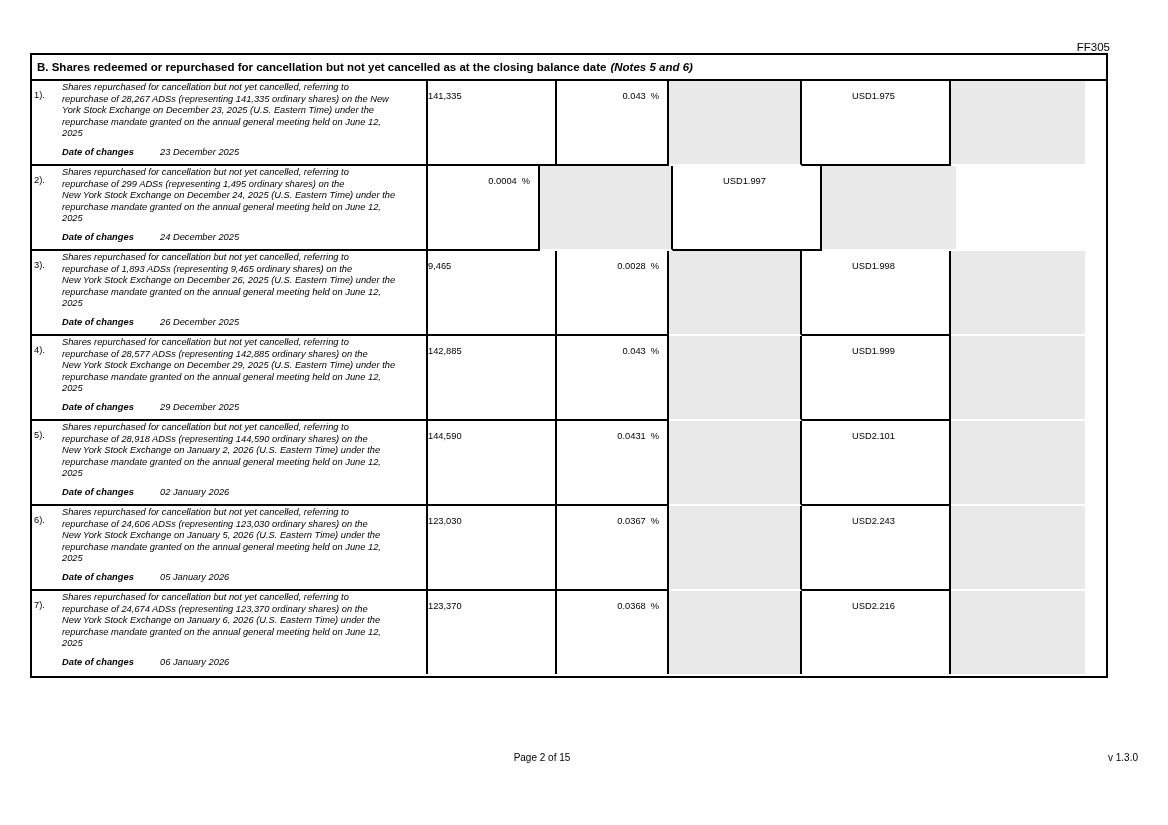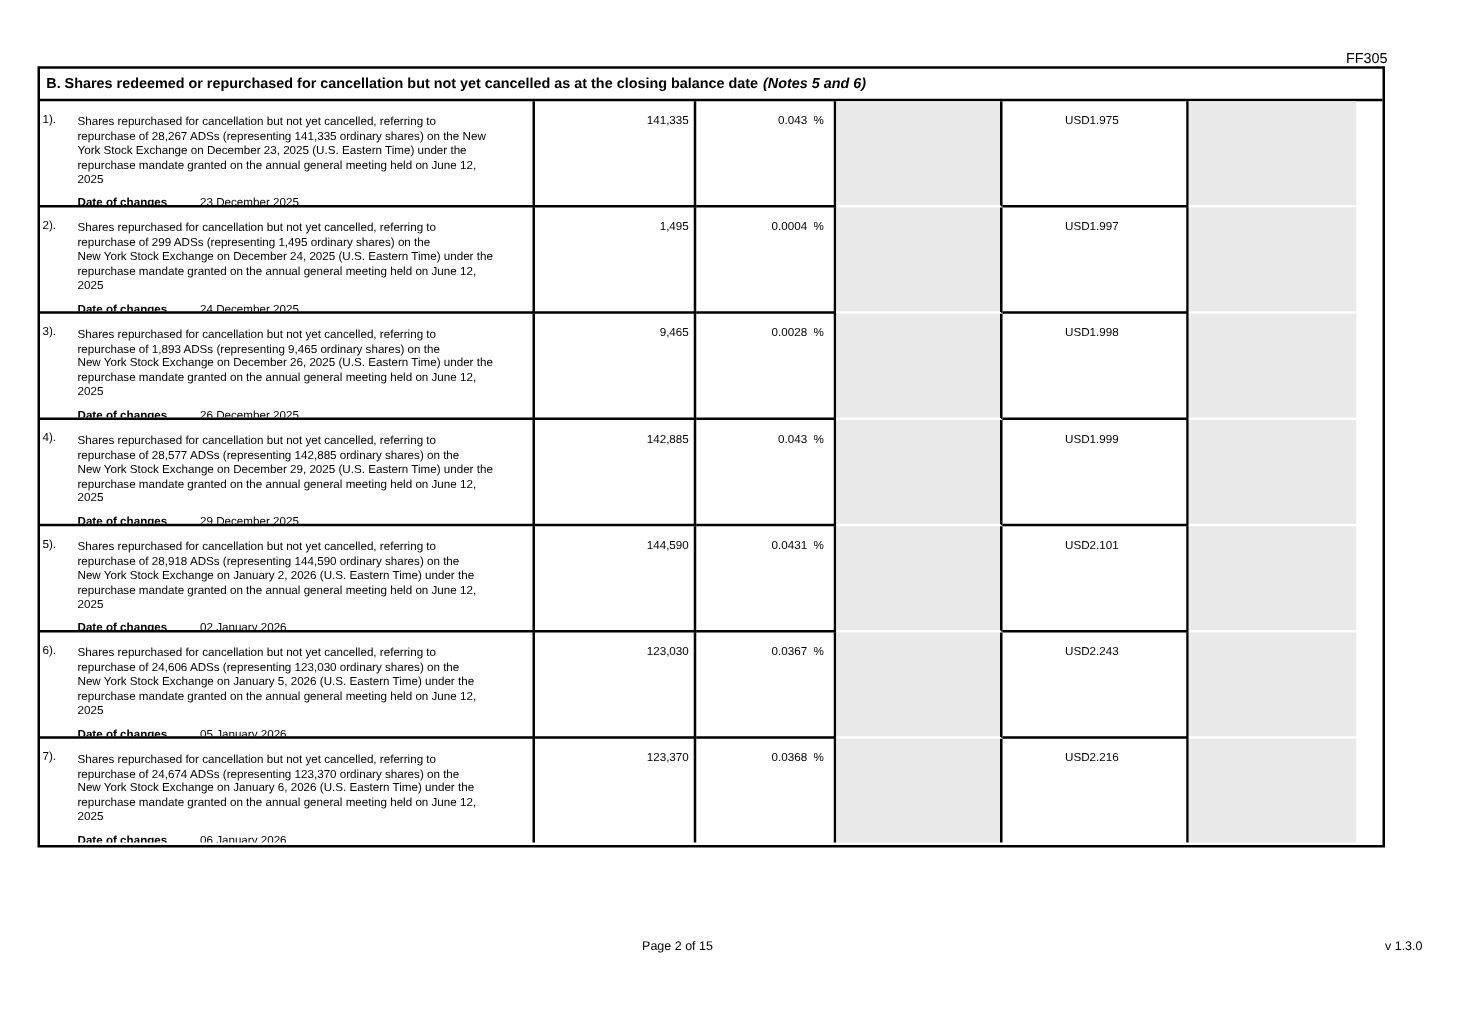--- a/index.html
+++ b/index.html
@@ -37,30 +37,30 @@
   .cell{
     height:85px;
     border-right:2px solid var(--grid-border);
     border-bottom:2px solid var(--grid-border);
     font-size:9.3px;
     overflow:hidden;
   }
   .row:last-child .cell{border-bottom:none;height:83px;}
   .c-desc{width:396px;display:flex;}
   .rownum{width:30px;padding:9px 0 0 2px;font-size:9.3px;}
-  .desc-body{width:364px;padding-top:11px;}
+  .desc-body{width:364px;padding-top:1px;font-style:italic;}
   .desc-text{
     width:364px;
     white-space:pre-line;
     line-height:11.5px;
     font-size:9.3px;
   }
   .date-line{display:flex;margin-top:7px;line-height:11.5px;}
   .date-label{font-weight:bold;width:98px;}
-  .c-num{width:129px;text-align:right;padding:10px 4px 0 0;}
+  .c-num{width:129px;padding:10px 4px 0 0;}
   .c-pct{width:112px;display:flex;justify-content:flex-end;padding:10px 8px 0 0;}
   .c-pct .pct-sign{margin-left:5px;}
   .c-gray1{width:133px;background:var(--gray-cell);border-bottom-color:#ffffff;}
   .c-usd{width:149px;display:flex;justify-content:center;padding:10px 7px 0 3px;}
   .c-gray2{width:134px;background:var(--gray-cell);border-bottom-color:#ffffff;border-right:none;}
   .row:last-child .c-gray1,.row:last-child .c-gray2{border-bottom:none;}
   .footer{
     position:absolute;left:30px;top:752px;width:1078px;height:16px;
     font-size:10px;
   }
@@ -119,21 +119,20 @@
 repurchase of 299 ADSs (representing 1,495 ordinary shares) on the
 New York Stock Exchange on December 24, 2025 (U.S. Eastern Time) under the
 repurchase mandate granted on the annual general meeting held on June 12,
 2025</div>
         <div class="date-line">
           <span class="date-label">Date of changes</span>
           <span class="date-value">24 December 2025</span>
         </div>
       </div>
     </div>
-    <div class="cell c-num">1,495</div>
     <div class="cell c-pct">
       <span>0.0004</span>
       <span class="pct-sign">%</span>
     </div>
     <div class="cell c-gray1"></div>
     <div class="cell c-usd">
       <span>USD</span>
       <span>1.997</span>
     </div>
     <div class="cell c-gray2"></div>

